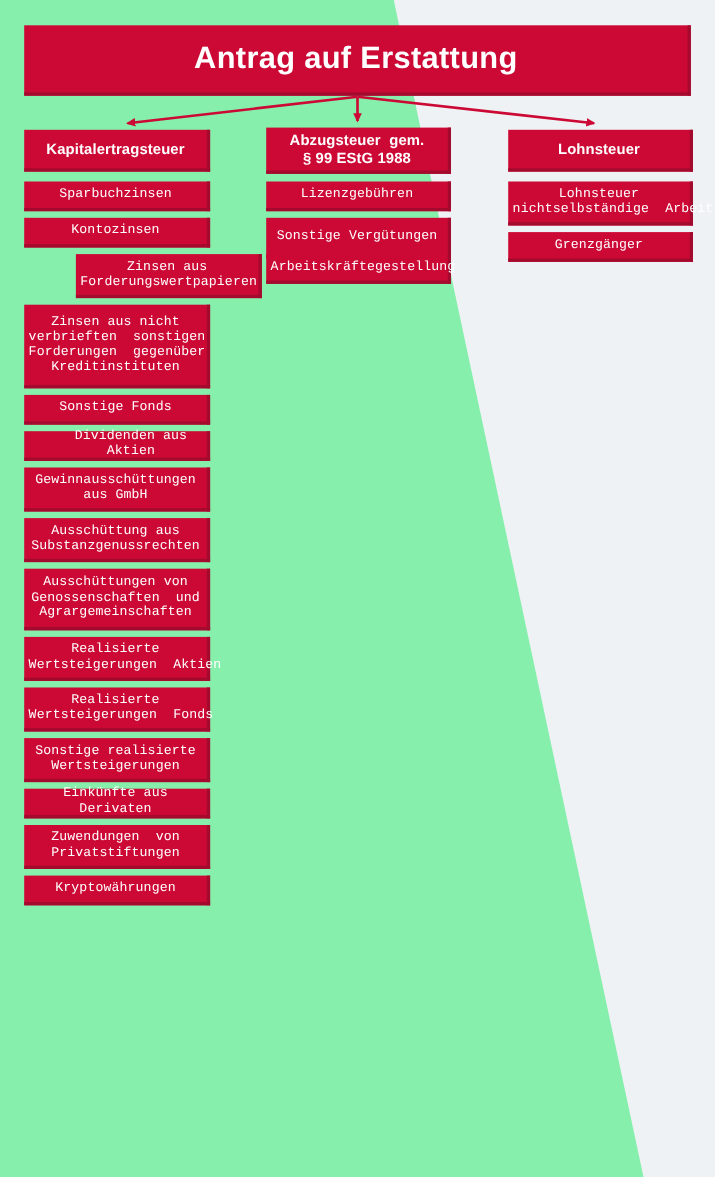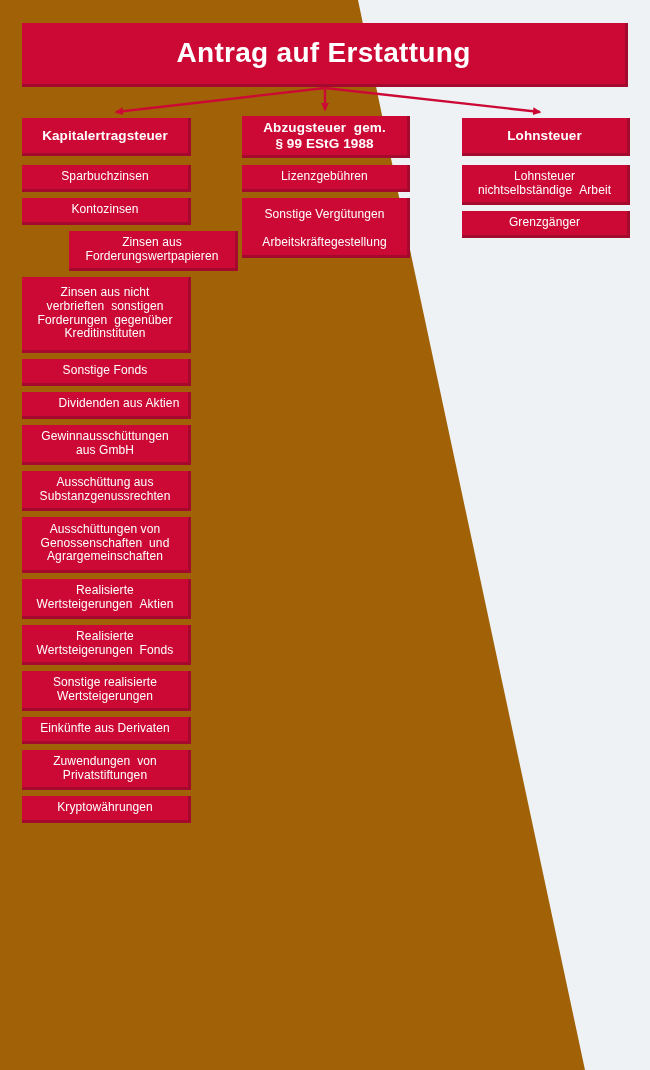--- a/index.html
+++ b/index.html
@@ -4,21 +4,21 @@
 <title>Antrag auf Erstattung</title>
 <style>
   html,body{margin:0;padding:0;}
   body{
     width:650px;height:1070px;
     background:#ffffff;
     font-family:"Liberation Sans", sans-serif;
     overflow:hidden;
     position:relative;
   }
-  #stage{position:absolute;left:0;top:0;width:650px;height:1070px;overflow:hidden;background:#a16207;}
+  #stage{position:absolute;left:0;top:0;width:650px;height:1070px;overflow:hidden;background:#86efac;}
 
   
   .bg-layer{position:absolute;left:0;top:0;width:650px;height:1070px;z-index:0;pointer-events:none;}
   .bg-layer svg{display:block;}
 
   
   .box{
     position:absolute;
     box-sizing:border-box;
     background:#cc0935;
@@ -41,20 +41,21 @@
     font-weight:bold;
     letter-spacing:0.3px;
   }
   .col-head{
     font-size:13.5px;
     font-weight:bold;
   }
   .leaf{
     font-size:12px;
     font-weight:normal;
+    font-family:Liberation Mono, monospace;
   }
 
   
   .arrows{position:absolute;left:0;top:0;width:650px;height:1070px;z-index:2;pointer-events:none;}
 </style>
 </head>
 <body>
 
 <div id="stage">
 

